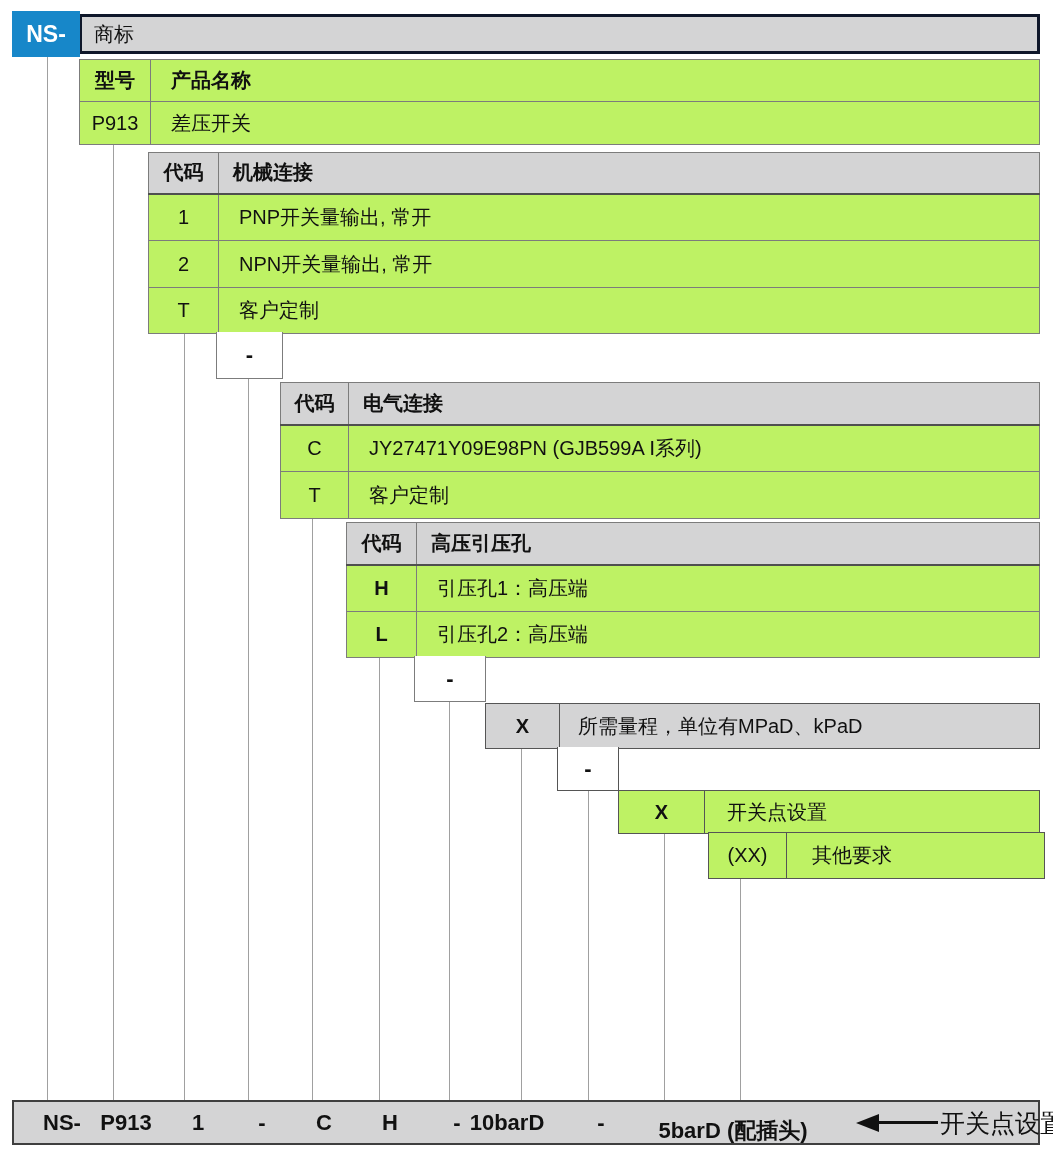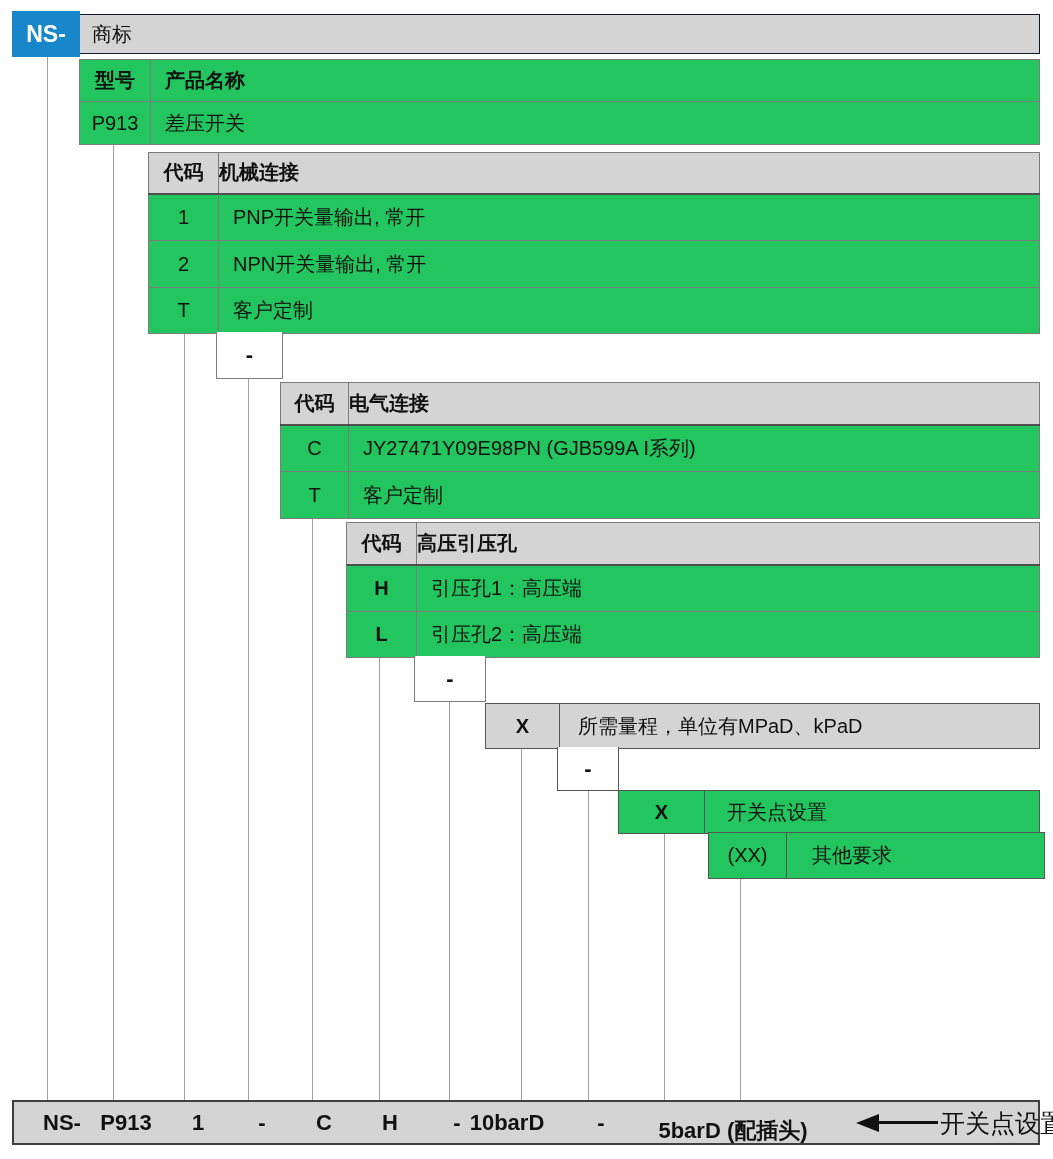--- a/index.html
+++ b/index.html
@@ -10,30 +10,30 @@
     color:#111111;
   }
   
   .brand-box {
     position:absolute; left:12px; top:11px; width:68px; height:46px;
     background:#1787c9; color:#ffffff; font-weight:bold; font-size:23px;
     display:flex; align-items:center; justify-content:center; z-index:5;
   }
   .trademark-bar {
     position:absolute; left:79px; top:14px; width:961px; height:40px;
-    background:#d4d4d5; border:1px solid #0f172a; box-sizing:border-box;
+    background:#d4d4d5; border:3px solid #0f172a; box-sizing:border-box;
     display:flex; align-items:center; padding-left:12px; font-size:20px; z-index:4;
   }
   
-  table.tbl { position:absolute; border-collapse:collapse; table-layout:fixed; z-index:3; background:#22c55e; }
+  table.tbl { position:absolute; border-collapse:collapse; table-layout:fixed; z-index:3; background:#bef264; }
   table.tbl td { border:1px solid #7c7c7c; font-size:20px; padding:0; overflow:hidden; white-space:nowrap; }
   table.tbl td.code { text-align:center; }
-  table.tbl td.desc { padding-left:14px; }
+  table.tbl td.desc { padding-left:20px; }
   table.tbl tr.hdr td { background:#d4d4d5; font-weight:bold; border-bottom:2px solid #4f4f4f; }
-  table.tbl tr.hdr td.desc { padding-left:0; }
+  table.tbl tr.hdr td.desc { padding-left:14px; }
   table.dark td { border-color:#555555; }
   table.grayrow td { background:#d4d4d5; }
   .bold { font-weight:bold; }
   
   .sep-cell {
     position:absolute; box-sizing:border-box;
     border:1px solid #7c7c7c; border-top:none; background:#ffffff;
     display:flex; align-items:center; justify-content:center;
     font-weight:bold; font-size:22px; z-index:3;
   }

